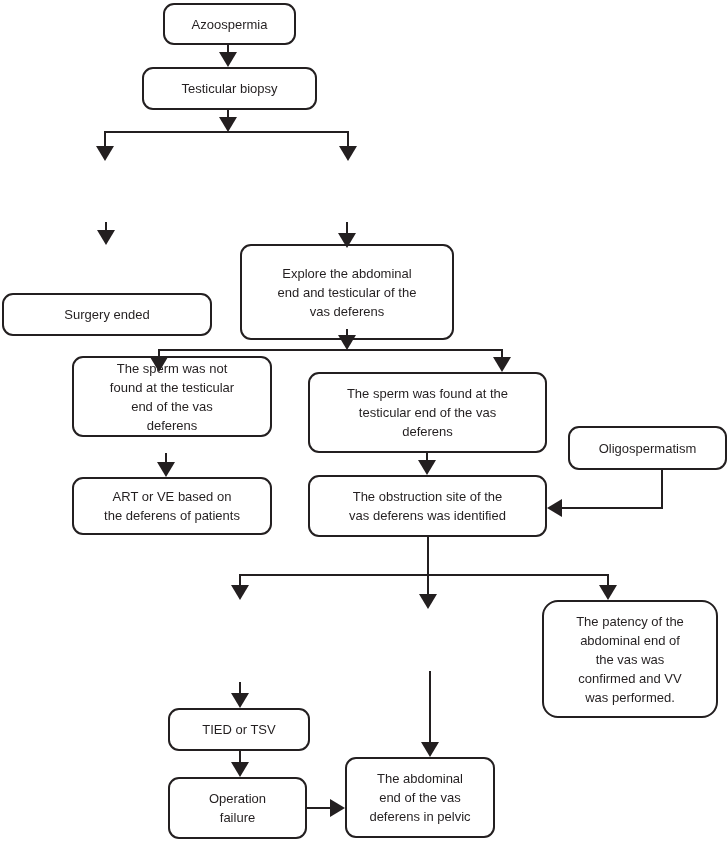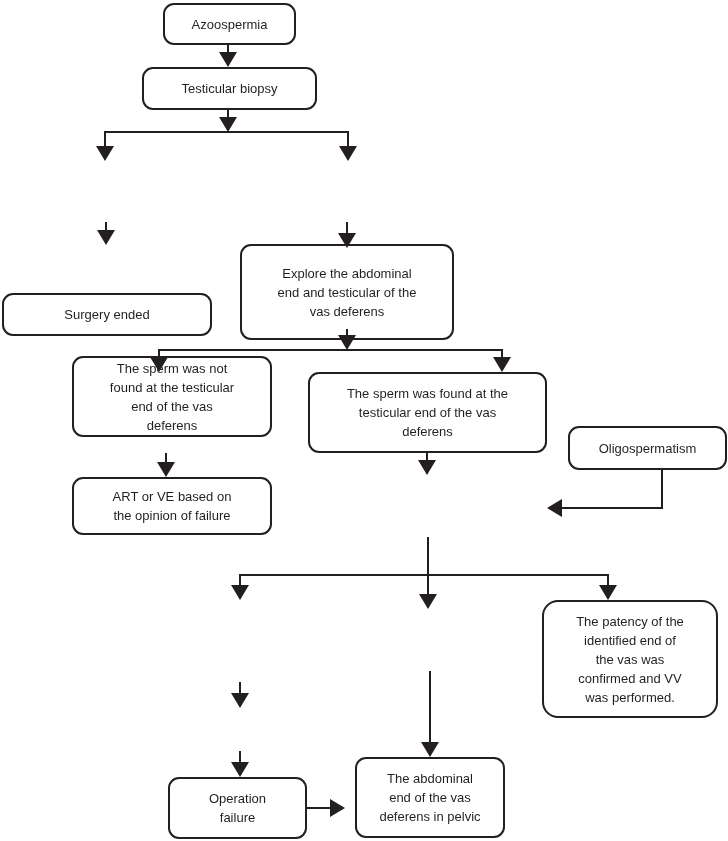--- a/index.html
+++ b/index.html
@@ -49,36 +49,39 @@
 end of the vas
 deferens</div>
 
   <div class="node" style="left:308px;top:372px;width:239px;height:81px;">The sperm was found at the
 testicular end of the vas
 deferens</div>
 
   <div class="node" style="left:568px;top:426px;width:159px;height:44px;">Oligospermatism</div>
 
   <div class="node" style="left:72px;top:477px;width:200px;height:58px;">ART or VE based on
-the opinion of failure</div>
+the deferens of patients</div>
 
+  <div class="node" style="left:308px;top:475px;width:239px;height:62px;">The obstruction site of the
+vas deferens was identified</div>
 
 
 
   <div class="node" style="left:542px;top:600px;width:176px;height:118px;border-radius:16px;">The patency of the
-identified end of
+abdominal end of
 the vas was
 confirmed and VV
 was performed.</div>
 
+  <div class="node" style="left:168px;top:708px;width:142px;height:43px;">TIED or TSV</div>
 
   <div class="node" style="left:168px;top:777px;width:139px;height:62px;">Operation
 failure</div>
 
-  <div class="node" style="left:345px;top:757px;width:150px;height:81px;margin-left:10px;">The abdominal
+  <div class="node" style="left:345px;top:757px;width:150px;height:81px;">The abdominal
 end of the vas
 deferens in pelvic</div>
 
   <div class="vline" style="left:227px;top:45px;height:10px;"></div>
   <div class="arr-d" style="left:219px;top:52px;"></div>
 
   <div class="vline" style="left:227px;top:110px;height:8px;"></div>
   <div class="arr-d" style="left:219px;top:117px;"></div>
   <div class="hline" style="left:104px;top:131px;width:245px;"></div>
   <div class="vline" style="left:104px;top:131px;height:18px;"></div>

